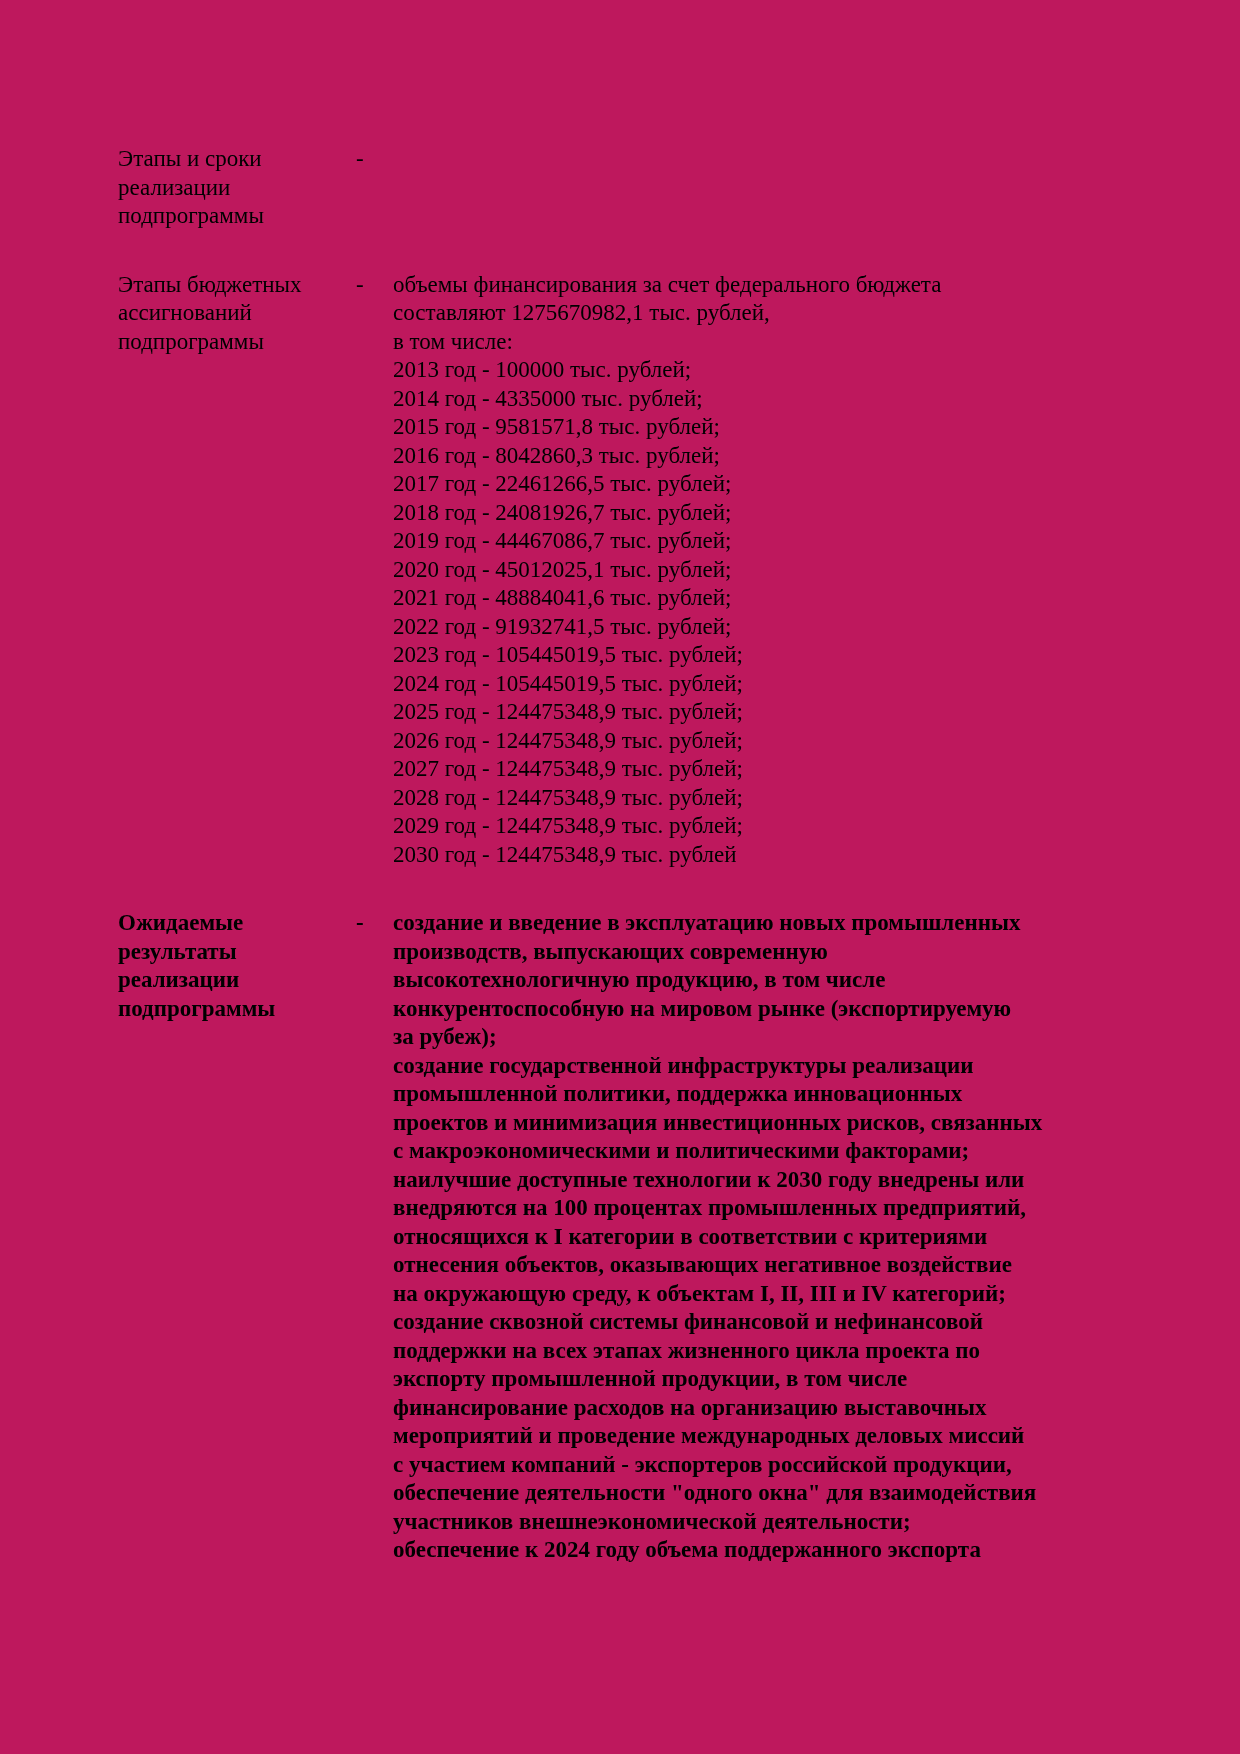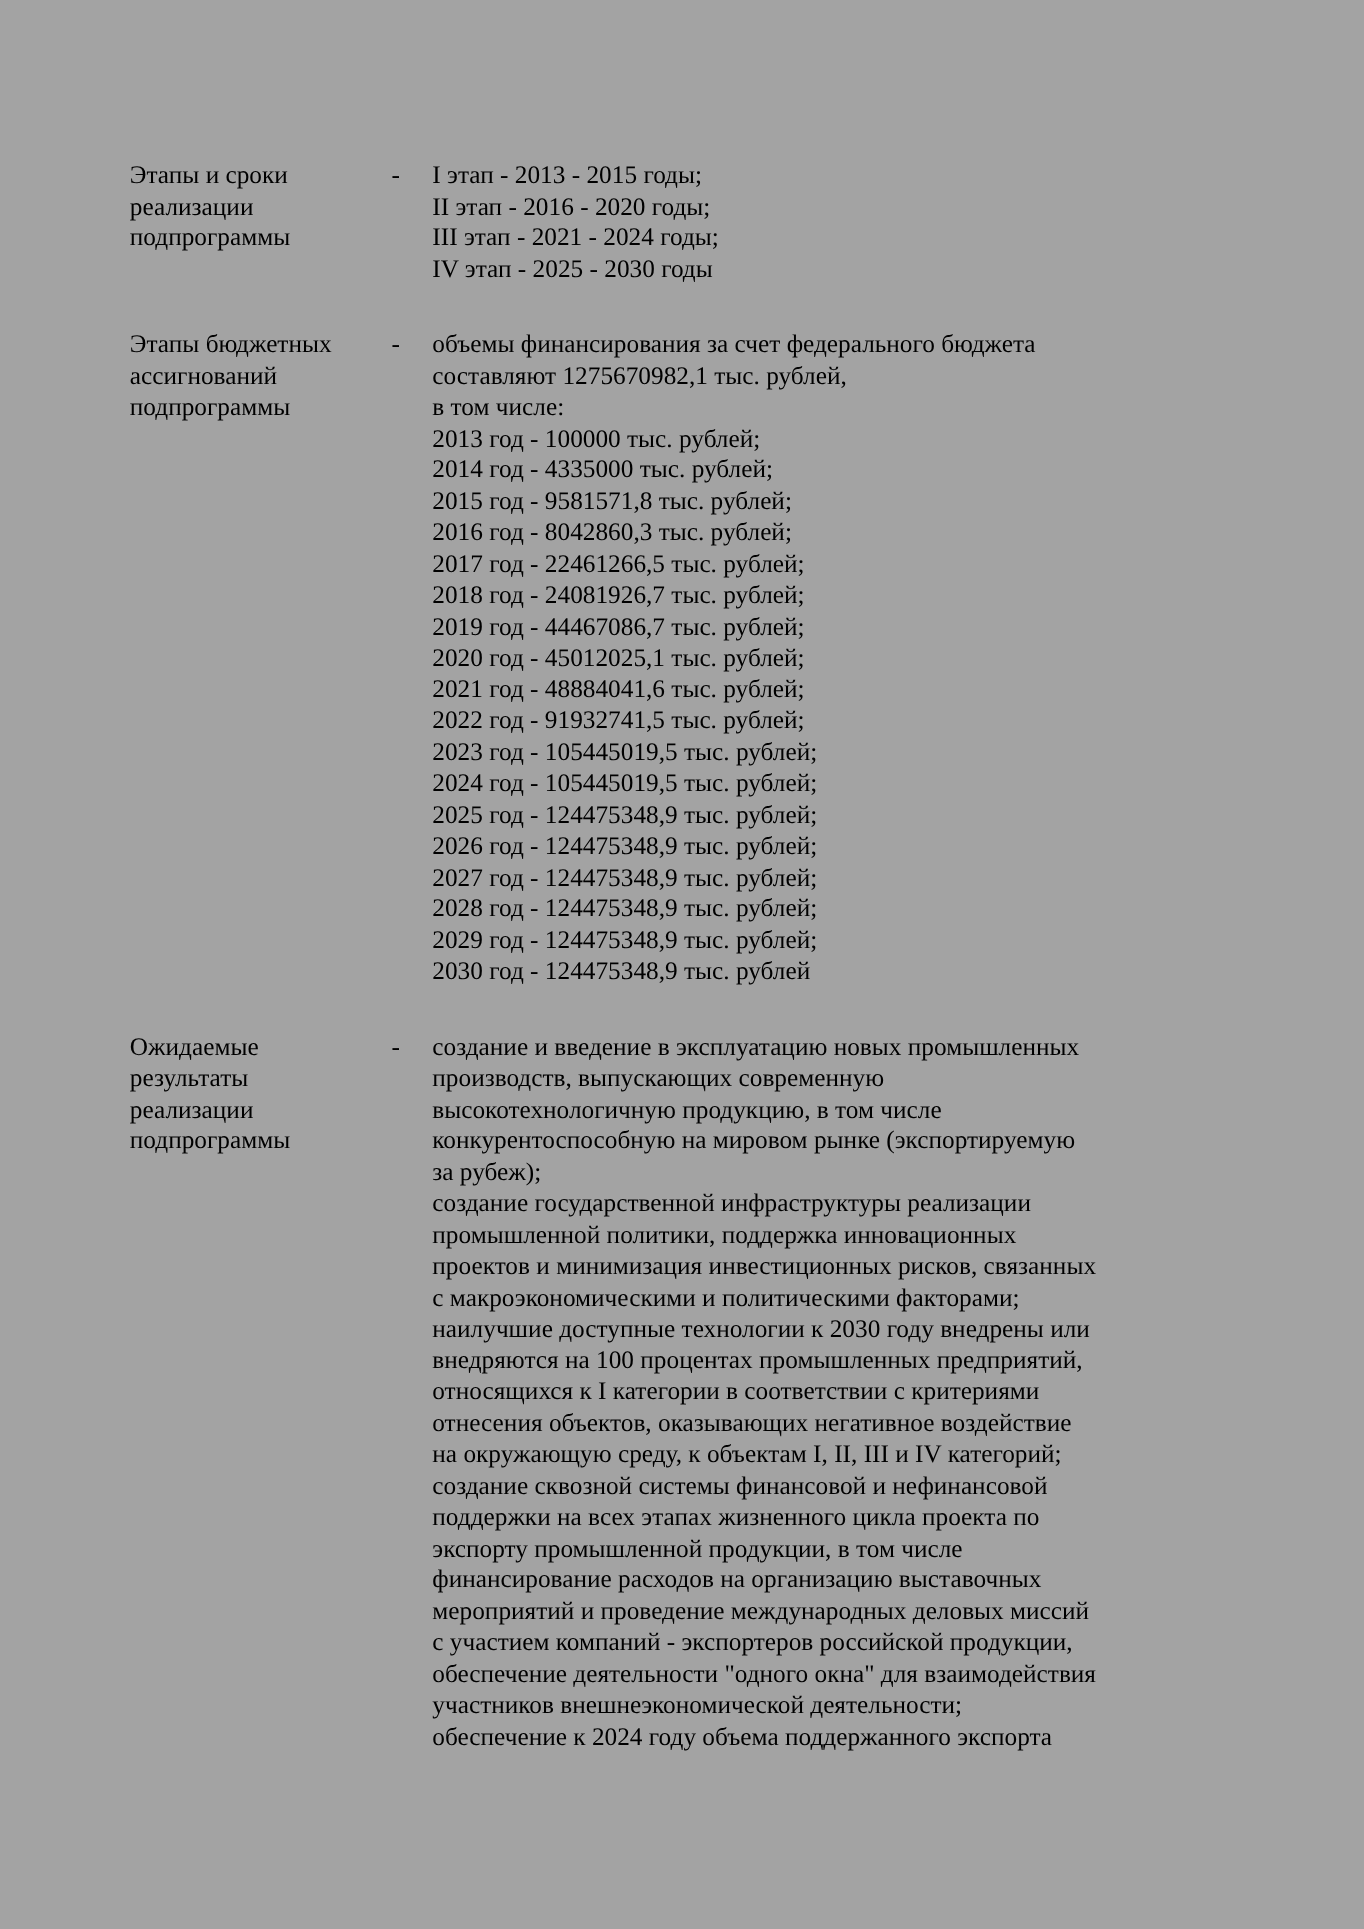--- a/index.html
+++ b/index.html
@@ -4,57 +4,54 @@
 <style>
   html, body {
     margin: 0;
     padding: 0;
     background: #ffffff;
   }
   .page {
     position: relative;
     width: 1240px;
     height: 1754px;
-    background: #a3a3a3;
+    background: #be185d;
     box-sizing: border-box;
     padding: 145px 90px 0 118px;
     overflow: hidden;
     font-family: "Liberation Serif", "DejaVu Serif", serif;
     font-size: 23px;
     line-height: 28.5px;
     color: #000000;
   }
   .entry {
     display: grid;
     grid-template-columns: 238px 37px 1fr;
     margin-bottom: 40px;
   }
   .entry:last-child {
     margin-bottom: 0;
+    font-weight: bold;
   }
   .label, .content, .dash {
     white-space: pre;
     font-size: inherit;
     line-height: inherit;
   }
 </style>
 </head>
 <body>
 
 <div class="page">
 
   <div class="entry">
     <div class="label">Этапы и сроки
 реализации
 подпрограммы</div>
     <div class="dash">-</div>
-    <div class="content">I этап - 2013 - 2015 годы;
-II этап - 2016 - 2020 годы;
-III этап - 2021 - 2024 годы;
-IV этап - 2025 - 2030 годы</div>
   </div>
 
   <div class="entry">
     <div class="label">Этапы бюджетных
 ассигнований
 подпрограммы</div>
     <div class="dash">-</div>
     <div class="content">объемы финансирования за счет федерального бюджета
 составляют 1275670982,1 тыс. рублей,
 в том числе:

